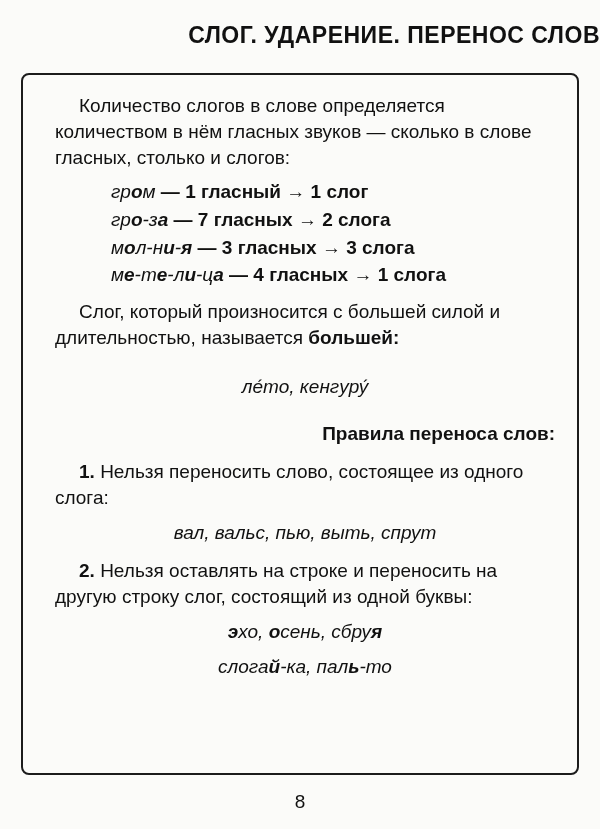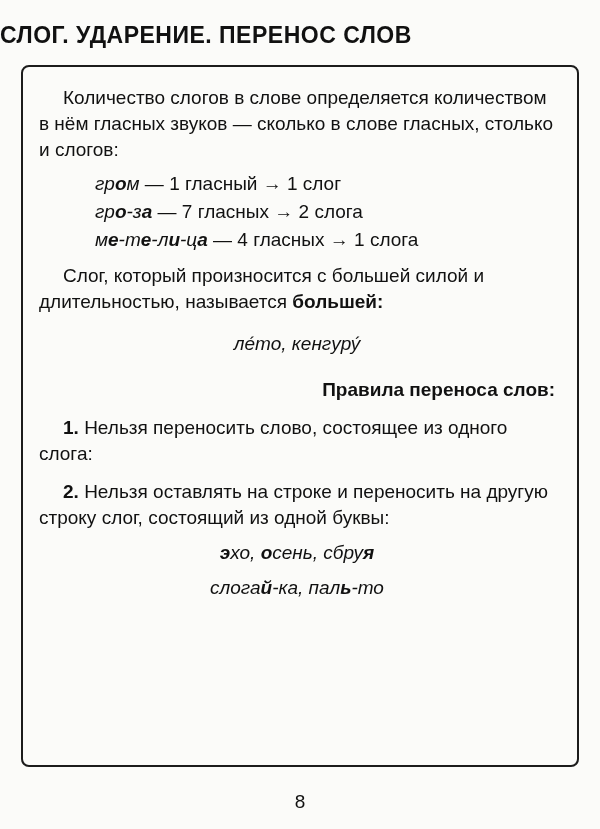--- a/index.html
+++ b/index.html
@@ -7,52 +7,52 @@
   body {
     width: 600px;
     height: 829px;
     background: #fbfbf9;
     color: #111;
     font-family: "Liberation Sans", sans-serif;
     position: relative;
     overflow: hidden;
   }
   .title {
-    text-align: left;
+    text-align: right;
     font-weight: bold;
     font-size: 23px;
     letter-spacing: 0.5px;
     margin: 0;
-    padding: 22px 0 16px;
+    padding: 22px 0 24px;
   }
   .box {
     margin: 0 21px;
     border: 2px solid #1c1c1c;
     border-radius: 8px;
-    padding: 18px 22px 18px 16px;
+    padding: 18px 22px 18px 32px;
     height: 702px;
     overflow: hidden;
   }
   p { font-size: 19px; line-height: 1.36; margin: 0; }
   .indent { text-indent: 24px; }
   .mt { margin-top: 12px; }
   .examples { margin: 8px 0 6px 56px; }
   .ex-line { font-size: 19px; line-height: 1.45; }
   .word { font-style: italic; }
   .word b, .centered b { font-weight: bold; }
-  .rest { font-style: normal; }
+  .rest { font-style: normal; font-weight: bold; }
   .centered {
     text-align: center;
     font-style: italic;
     font-size: 19px;
     line-height: 1.4;
   }
   .ex-centered { margin: 9px 0 6px; }
   .stress-para { margin-top: 10px; }
-  .stress-words { margin: 16px 0 6px; }
+  .stress-words { margin: 24px 0 6px; }
   .rules-heading {
     text-align: right;
     font-weight: bold;
     font-size: 19px;
     margin: 22px 0 14px;
   }
   .rule-num { font-weight: bold; }
   .page-number {
     position: absolute;
     bottom: 16px;
@@ -68,30 +68,32 @@
 
 <h1 class="title">СЛОГ. УДАРЕНИЕ. ПЕРЕНОС СЛОВ</h1>
 
 <div class="box">
 
   <p class="indent">Количество слогов в слове определяется количеством в нём гласных звуков — сколько в слове гласных, столько и слогов:</p>
 
   <div class="examples">
     <div class="ex-line"><span class="word"><span>гр</span><b>о</b><span>м</span></span><span class="rest"> — 1 гласный → 1 слог</span></div>
     <div class="ex-line"><span class="word"><span>гр</span><b>о</b><span>-з</span><b>а</b></span><span class="rest"> — 7 гласных → 2 слога</span></div>
+    <div class="ex-line"><span class="word"><span>м</span><b>о</b><span>л-н</span><b>и</b><span>-</span><b>я</b></span><span class="rest"> — 3 гласных → 3 слога</span></div>
     <div class="ex-line"><span class="word"><span>м</span><b>е</b><span>-т</span><b>е</b><span>-л</span><b>и</b><span>-ц</span><b>а</b></span><span class="rest"> — 4 гласных → 1 слога</span></div>
   </div>
 
   <p class="indent stress-para"><span>Слог, который произносится с большей силой и длительностью, называется </span><b>большей:</b></p>
 
   <div class="centered stress-words">ле́то, кенгуру́</div>
 
   <div class="rules-heading">Правила переноса слов:</div>
 
   <p class="indent mt"><b class="rule-num">1.</b><span> Нельзя переносить слово, состоящее из одного слога:</span></p>
+  <div class="centered ex-centered">вал, вальс, пью, выть, спрут</div>
 
   <p class="indent mt"><b class="rule-num">2.</b><span> Нельзя оставлять на строке и переносить на другую строку слог, состоящий из одной буквы:</span></p>
   <div class="centered ex-centered"><b>э</b><span>хо, </span><b>о</b><span>сень, сбру</span><b>я</b></div>
 
   <div class="centered ex-centered"><span>слога</span><b>й</b><span>-ка, пал</span><b>ь</b><span>-то</span></div>
 
 </div>
 
 <div class="page-number">8</div>
 

